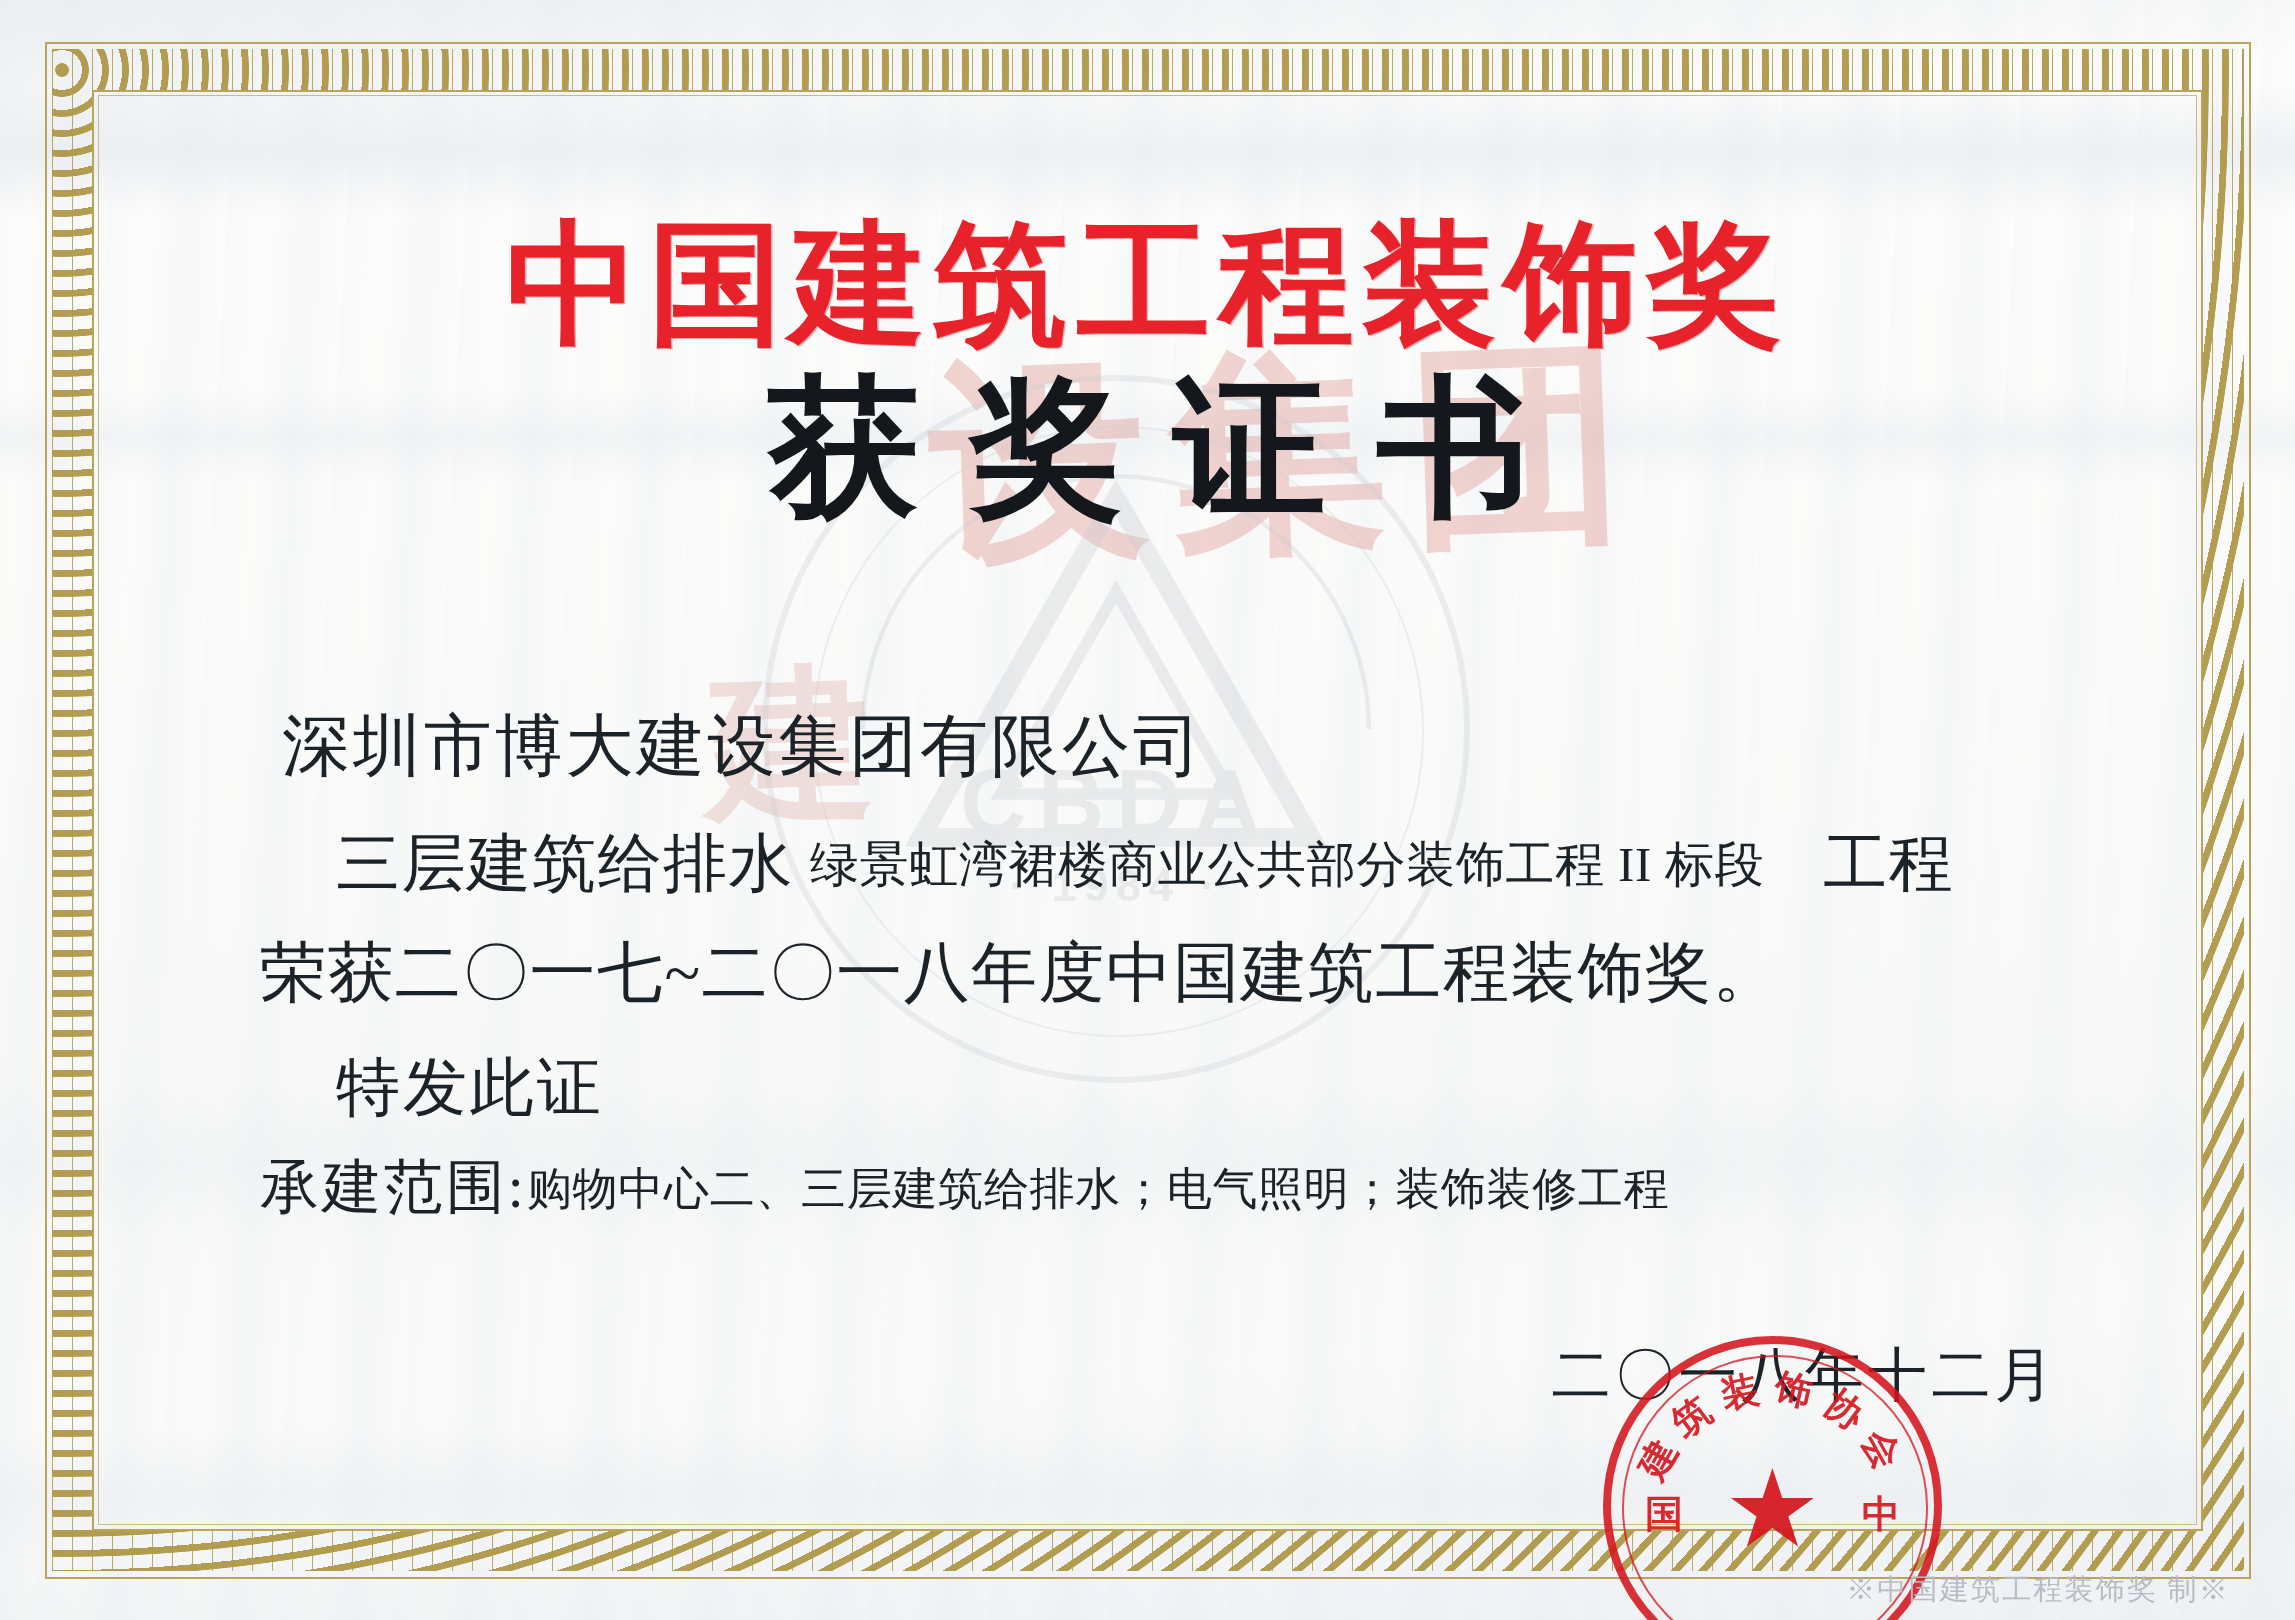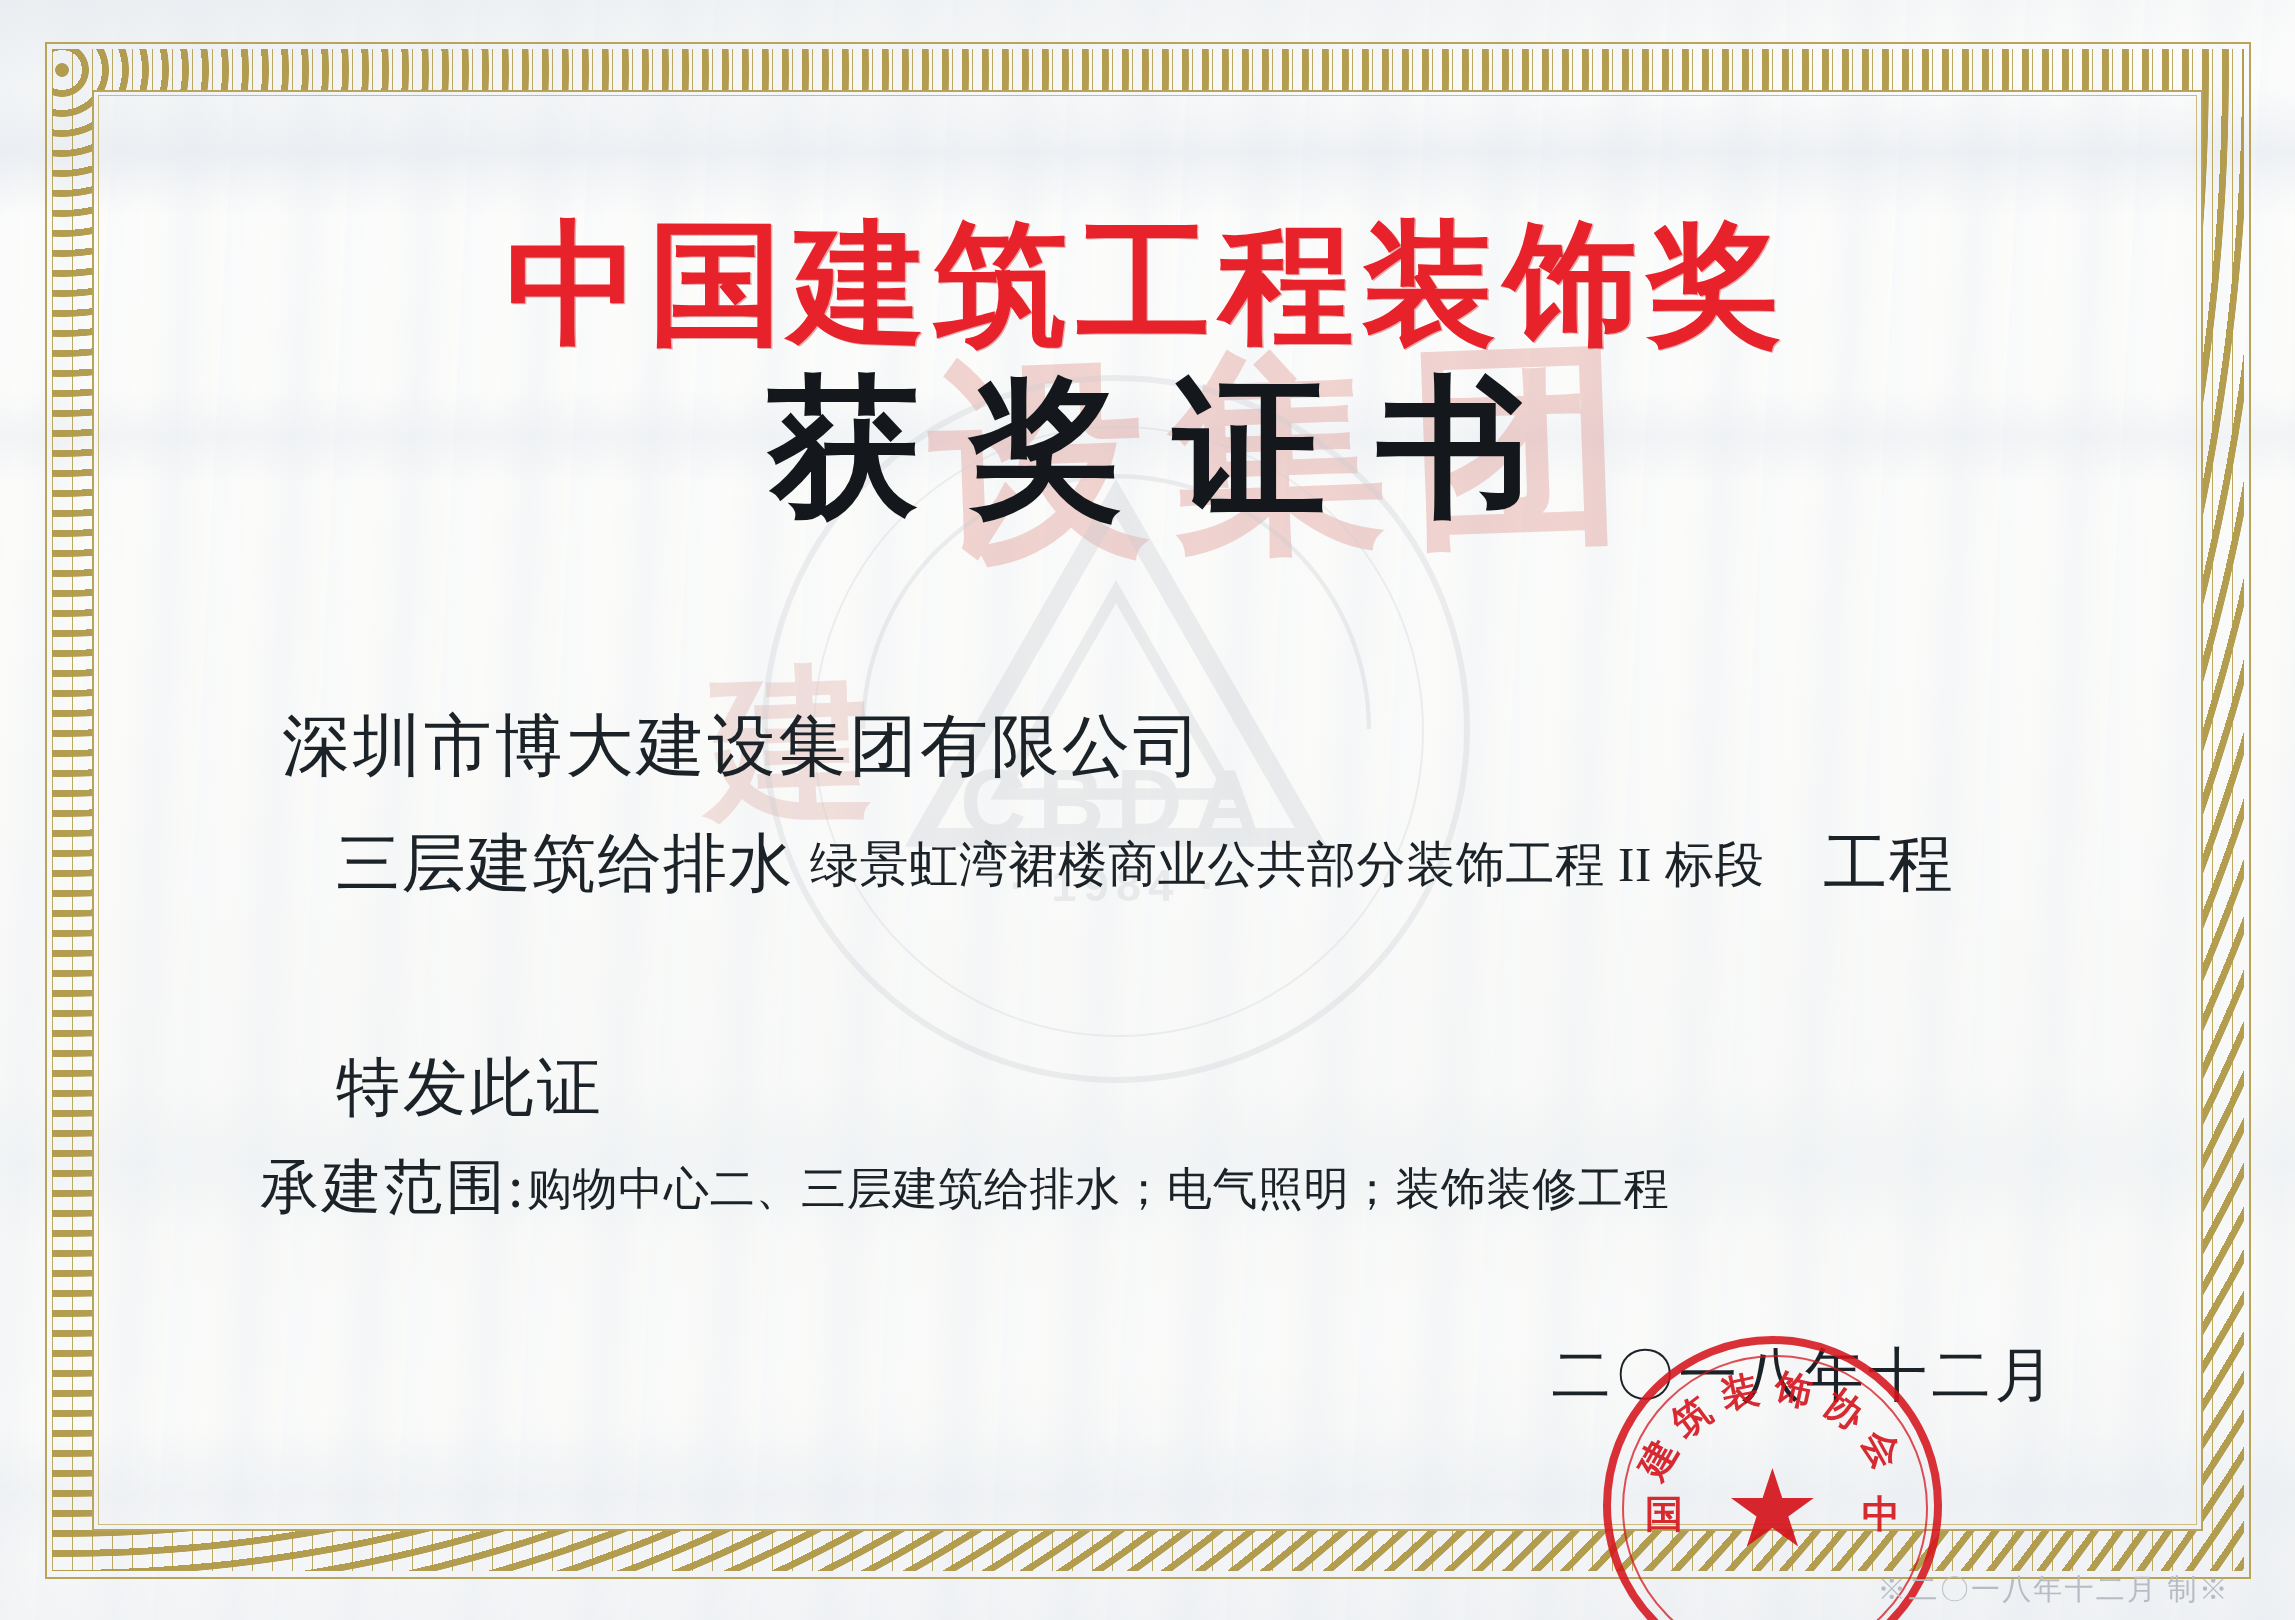--- a/index.html
+++ b/index.html
@@ -326,20 +326,21 @@
 
     <div class="title-sub">获奖证书</div>
 
 
     <div class="recipient">深圳市博大建设集团有限公司</div>
 
     <div class="body-line line1">
       <span>三层建筑给排水</span><span class="proj">绿景虹湾裙楼商业公共部分装饰工程 II 标段</span><span class="tail">工程</span>
     </div>
 
+    <div class="body-line line2">荣获二〇一七~二〇一八年度中国建筑工程装饰奖。</div>
 
     <div class="body-line line3">特发此证</div>
 
     <div class="scope">
       <span class="scope-label">承建范围:</span><span class="scope-value">购物中心二、三层建筑给排水；电气照明；装饰装修工程</span>
     </div>
 
     <div class="date">二〇一八年十二月</div>
 
     <div class="seal">
@@ -357,16 +358,16 @@
 
       <div class="seal-side-char seal-side-left">国</div>
       <div class="seal-side-char seal-side-right">中</div>
 
       <div class="seal-star">★</div>
 
     </div>
 
   </div>
 
-  <div class="footer-note">※二〇一八年十二月  制※</div>
+  <div class="footer-note">※中国建筑工程装饰奖  制※</div>
 
 </div>
 
 
 </body></html>

